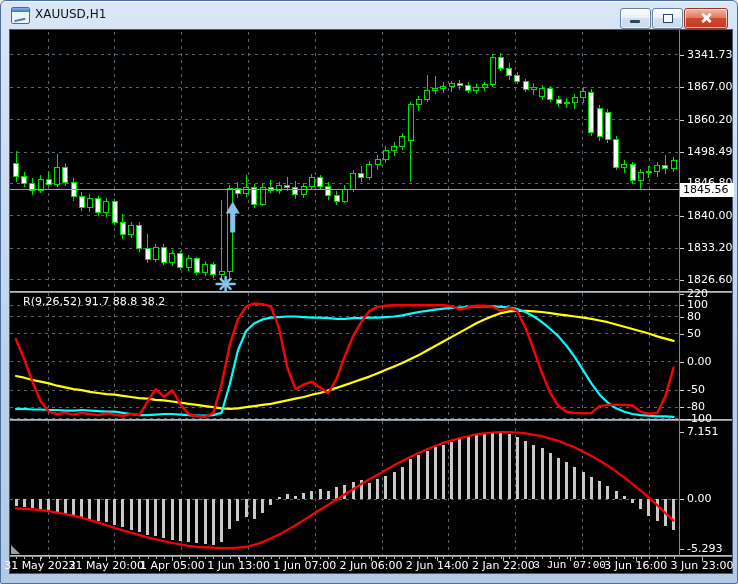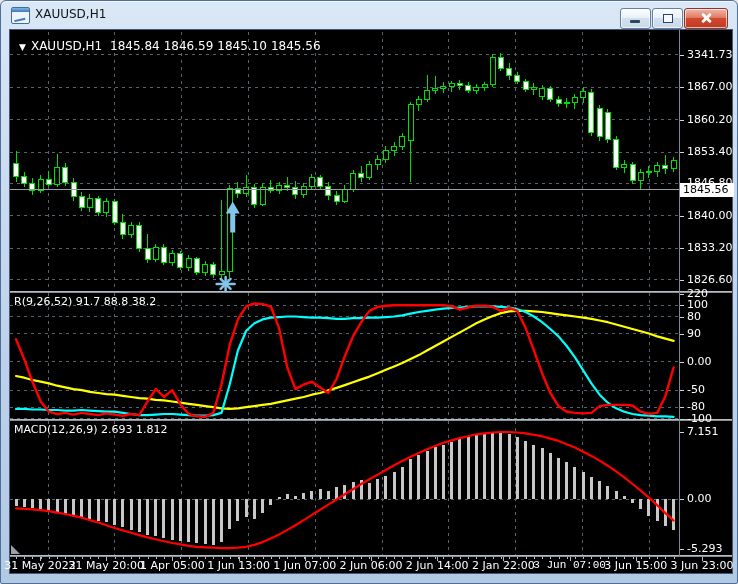--- a/index.html
+++ b/index.html
@@ -26,21 +26,21 @@
   .panel svg{display:block;}
   #panel-main{top:2px;height:259px;}
   #panel-ind1{top:263px;height:126px;}
   #panel-macd{top:391px;height:134px;}
   .sep{position:absolute;left:0;width:722px;height:2px;background:linear-gradient(#cfd4d9,#71797f);}
   #sep1{top:261px;} #sep2{top:389px;} #sep3{top:525px;}
   .vsep{position:absolute;left:669px;top:0;width:1px;height:527px;background:#7b8894;}
   .ohlc-header{position:absolute;left:9px;top:7px;color:#fff;font-size:12px;white-space:nowrap;}
   .ohlc-header .dd{font-size:9px;margin-right:5px;}
   .ohlc-header span{margin-right:4px;}
-  .panel-label{position:absolute;left:4px;color:#fff;font-size:11px;white-space:nowrap;}
+  .panel-label{position:absolute;left:13px;color:#fff;font-size:11px;white-space:nowrap;}
   #label-ind1{top:265px;} #label-macd{top:393px;}
   .axis-col{position:absolute;left:669px;top:0;width:53px;height:527px;}
   .axis-label{position:absolute;left:8px;color:#fff;font-size:11px;line-height:12px;white-space:nowrap;}
   .axis-tick{position:absolute;left:1px;width:4px;height:1px;background:#cfd3d7;}
   .price-badge{position:absolute;left:670px;top:153px;width:51px;height:14px;background:#fff;color:#000;
                font-size:11px;line-height:14px;padding-left:3px;z-index:5;}
   .timebar{position:absolute;left:0;top:527px;width:722px;height:16px;background:#000;}
   .time-label{position:absolute;top:2px;color:#fff;font-size:11px;white-space:nowrap;transform:translateX(-50%);}
   .time-tick{position:absolute;top:0;width:1px;background:#b9bdc2;}
 </style>
@@ -256,23 +256,20 @@
           </g>
           <line x1="0" y1="157.33333333333317" x2="669" y2="157.33333333333317" stroke="#9aa0a6" stroke-width="1" shape-rendering="crispEdges"></line>
           <polygon points="222.72000000000003,169.5238095238091 229.72000000000003,181.5238095238091 225.22000000000003,181.5238095238091 225.22000000000003,200.47619047619006 220.22000000000003,200.47619047619006 220.22000000000003,181.5238095238091 215.72000000000003,181.5238095238091" fill="#86c5ea"></polygon>
           <g stroke="#86c5ea" stroke-width="2.5" stroke-linecap="round">
             <line x1="206.61" y1="251.90476190476127" x2="224.61" y2="251.90476190476127"></line>
             <line x1="210.66025253169417" y1="246.95501443645543" x2="220.55974746830586" y2="256.8545093730671"></line>
             <line x1="215.61" y1="244.90476190476127" x2="215.61" y2="258.90476190476124"></line>
             <line x1="220.55974746830586" y1="246.95501443645543" x2="210.66025253169417" y2="256.8545093730671"></line>
           </g>
         </svg>
-      <div class="ohlc-header">
-        <span class="dd">▼</span><span>XAUUSD,H1</span> <span>1845.84</span><span>1846.59</span><span>1845.10</span><span>1845.56</span>
-      </div>
     </div>
     <div class="sep" id="sep1"></div>
     <div class="panel" id="panel-ind1">
       <svg id="svg-ind1" width="669" height="126">
           <g stroke="#566470" stroke-width="1" stroke-dasharray="3,4" shape-rendering="crispEdges">
             <line x1="38" y1="0" x2="38" y2="126"></line>
             <line x1="104.8" y1="0" x2="104.8" y2="126"></line>
             <line x1="171.6" y1="0" x2="171.6" y2="126"></line>
             <line x1="238.39999999999998" y1="0" x2="238.39999999999998" y2="126"></line>
             <line x1="305.2" y1="0" x2="305.2" y2="126"></line>
@@ -391,48 +388,47 @@
             <rect x="629.22" y="78" width="3" height="10.307000000000002" fill="#c8c8c8"></rect>
             <rect x="637.44" y="78" width="3" height="16.866" fill="#c8c8c8"></rect>
             <rect x="645.6600000000001" y="78" width="3" height="22.488" fill="#c8c8c8"></rect>
             <rect x="653.88" y="78" width="3" height="27.173000000000002" fill="#c8c8c8"></rect>
             <rect x="662.1" y="78" width="3" height="30.920999999999992" fill="#c8c8c8"></rect>
           </g>
           <polyline points="6.0,87.4 14.2,87.8 22.4,88.3 30.7,89.2 38.9,90.2 47.1,91.6 55.3,93.0 63.5,94.9 71.8,96.7 80.0,99.1 88.2,101.4 96.4,104.2 104.6,107.0 112.9,109.4 121.1,111.7 129.3,114.1 137.5,116.4 145.7,118.3 154.0,120.2 162.2,122.0 170.4,123.4 178.6,124.8 186.8,125.8 195.1,126.3 203.3,126.7 211.5,127.2 219.7,127.2 227.9,126.7 236.2,125.8 244.4,123.9 252.6,121.1 260.8,117.4 269.0,113.6 277.3,108.9 285.5,104.2 293.7,99.1 301.9,93.9 310.1,88.8 318.4,83.6 326.6,78.5 334.8,73.3 343.0,68.2 351.2,63.0 359.5,58.3 367.7,53.6 375.9,49.0 384.1,44.3 392.3,40.1 400.6,35.8 408.8,32.1 417.0,28.3 425.2,25.1 433.4,21.8 441.7,19.4 449.9,17.1 458.1,15.2 466.3,13.3 474.5,12.4 482.8,11.5 491.0,11.0 499.2,11.0 507.4,11.5 515.6,12.4 523.9,13.8 532.1,15.2 540.3,17.6 548.5,19.9 556.7,23.2 565.0,26.5 573.2,30.7 581.4,34.9 589.6,39.6 597.8,44.7 606.1,50.4 614.3,56.4 622.5,63.0 630.7,69.6 638.9,76.6 647.2,84.1 655.4,92.1 663.6,99.6" fill="none" stroke="#ff0000" stroke-width="2.2" stroke-linejoin="round" stroke-linecap="round"></polyline>
           <polygon points="1,133 1,124 10,133" fill="#9aa0a6"></polygon>
         </svg>
     </div>
-    <div class="panel-label" id="label-macd">MACD(12,26,9) 2.693 1.812</div>
     <div class="sep" id="sep3"></div>
     <div class="vsep"></div>
     <div class="axis-col" id="axis-col">
         <div class="axis-tick" style="top: 25px;"></div>
         <div class="axis-label" style="top: 19px;">3341.73</div>
         <div class="axis-tick" style="top: 57px;"></div>
         <div class="axis-label" style="top: 51px;">1867.00</div>
         <div class="axis-tick" style="top: 90px;"></div>
         <div class="axis-label" style="top: 84px;">1860.20</div>
         <div class="axis-tick" style="top: 122px;"></div>
-        <div class="axis-label" style="top: 116px;">1853.40</div>
+        <div class="axis-label" style="top: 116px;">1498.49</div>
         <div class="axis-tick" style="top: 153px;"></div>
         <div class="axis-label" style="top: 147px;">1846.80</div>
         <div class="axis-tick" style="top: 186px;"></div>
         <div class="axis-label" style="top: 180px;">1840.00</div>
         <div class="axis-tick" style="top: 218px;"></div>
         <div class="axis-label" style="top: 212px;">1833.20</div>
         <div class="axis-tick" style="top: 250px;"></div>
         <div class="axis-label" style="top: 244px;">1826.60</div>
         <div class="axis-tick" style="top: 264px;"></div>
         <div class="axis-label" style="top: 258px;">220</div>
         <div class="axis-tick" style="top: 275px;"></div>
         <div class="axis-label" style="top: 269px;">100</div>
         <div class="axis-tick" style="top: 287px;"></div>
         <div class="axis-label" style="top: 281px;">80</div>
         <div class="axis-tick" style="top: 304px;"></div>
-        <div class="axis-label" style="top: 298px;">90</div>
+        <div class="axis-label" style="top: 298px;">50</div>
         <div class="axis-tick" style="top: 332px;"></div>
         <div class="axis-label" style="top: 326px;">0.00</div>
         <div class="axis-tick" style="top: 360px;"></div>
         <div class="axis-label" style="top: 354px;">-50</div>
         <div class="axis-tick" style="top: 377px;"></div>
         <div class="axis-label" style="top: 371px;">-80</div>
         <div class="axis-tick" style="top: 389px;"></div>
         <div class="axis-label" style="top: 383px;">-100</div>
         <div class="axis-tick" style="top: 402px;"></div>
         <div class="axis-label" style="top: 396px;">7.151</div>
@@ -536,18 +532,18 @@
         <div class="time-label" style="left: 294.8px;">1 Jun 07:00</div>
         <div class="time-tick" style="left: 361px; height: 4px;"></div>
         <div class="time-label" style="left: 361px;">2 Jun 06:00</div>
         <div class="time-tick" style="left: 427px; height: 4px;"></div>
         <div class="time-label" style="left: 427.2px;">2 Jun 14:00</div>
         <div class="time-tick" style="left: 493px; height: 4px;"></div>
         <div class="time-label" style="left: 493.4px;">2 Jan 22:00</div>
         <div class="time-tick" style="left: 560px; height: 4px;"></div>
         <div class="time-label" style="left: 559.6px; font-family: Liberation Mono, monospace;">3 Jun 07:00</div>
         <div class="time-tick" style="left: 626px; height: 4px;"></div>
-        <div class="time-label" style="left: 625.8px;">3 Jun 15:00</div>
+        <div class="time-label" style="left: 625.8px;">3 Jun 16:00</div>
         <div class="time-tick" style="left: 692px; height: 4px;"></div>
         <div class="time-label" style="left: 692px;">3 Jun 23:00</div>
       </div>
   </div>
 </div>
 
 </body></html>

